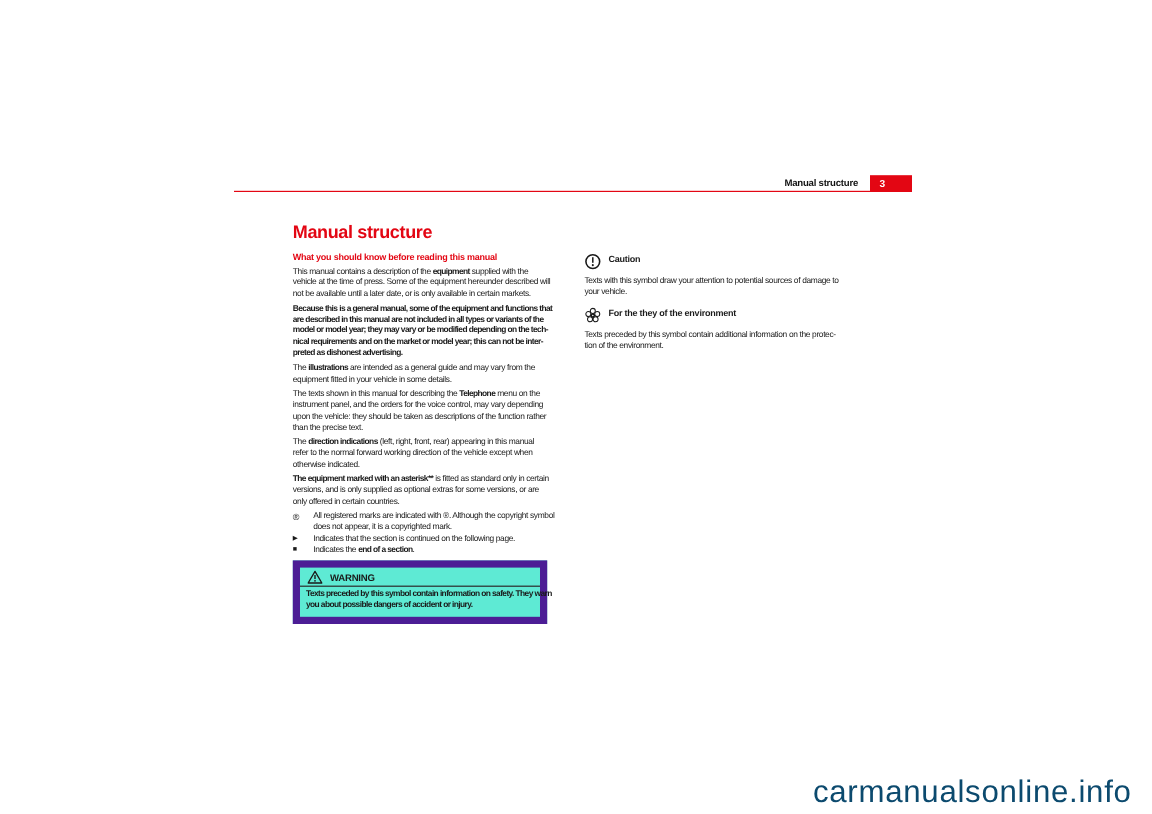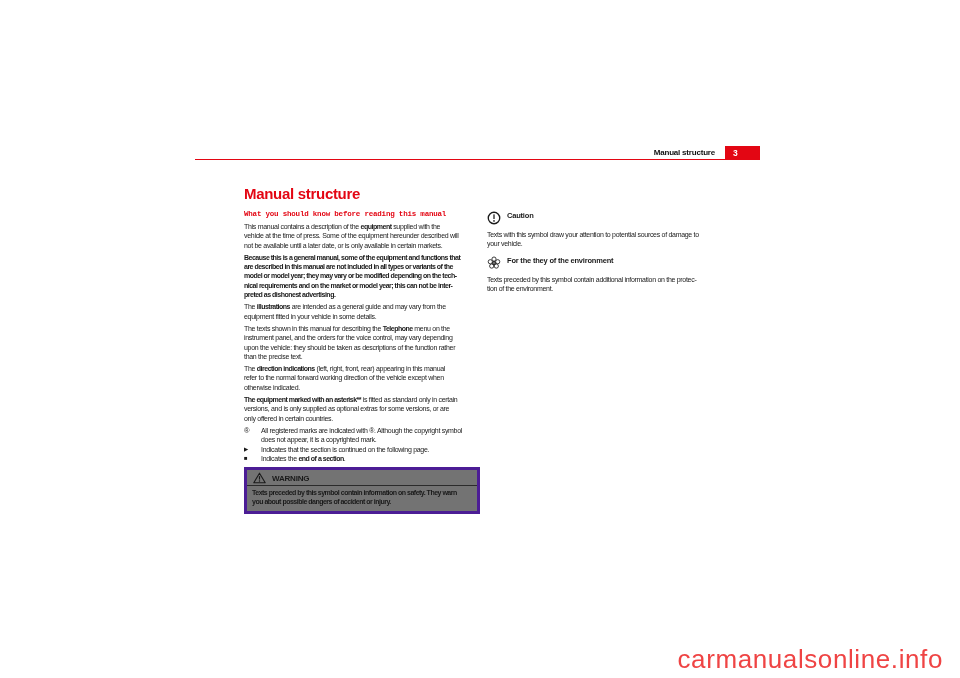--- a/index.html
+++ b/index.html
@@ -28,21 +28,21 @@
   .b    { font-weight:bold; letter-spacing:-0.5px; }
 
   
   .bullet { display:flex; }
   .bullet .mk { flex:none; width:17px; font-size:7px; line-height:9.3px; }
   .mk.mk-triangle { font-size:5.5px; }
   .mk.mk-square   { font-size:6px; }
   .mk.mk-registered { font-size:7.5px; }
 
   
-  .warn-box { margin-top:4px; width:236px; border:3px solid #4c1d95; background:#737373; }
+  .warn-box { margin-top:4px; width:212px; border:6px solid #4c1d95; background:#5eead4; }
   .warn-hdr { display:flex; align-items:center; gap:6px; padding:2px 6px 1px 6px;
               border-bottom:1px solid #2b2b2b; }
   .warn-hdr .wtitle { font-size:8px; font-weight:bold; letter-spacing:-0.2px; }
   .warn-body { padding:2px 5px 4px 5px; }
   .warn-body .ln { letter-spacing:-0.5px; font-weight:bold; }
 
   
   .note-item { margin-bottom:7px; }
   .note-hdr  { display:flex; align-items:flex-start; gap:6px; margin-bottom:4px; height:15px; }
   .note-hdr .ntitle { font-size:7.5px; font-weight:bold; letter-spacing:-0.2px; padding-bottom:1px; }
@@ -58,21 +58,21 @@
 <body>
 
 <div class="page">
 
   <div class="hdr-title">Manual structure</div>
   <div class="hdr-rule" id="hdr-rule" style="background: rgb(227, 6, 19);"></div>
   <div class="hdr-box" id="hdr-box" style="background: rgb(227, 6, 19);">3</div>
 
   <div class="col-left">
     <div class="art-title" id="art-title" style="color: rgb(227, 6, 19);">Manual structure</div>
-    <div class="art-sub" id="art-sub" style="color: rgb(227, 6, 19); font-family: Liberation Mono, monospace;">What you should know before reading this manual</div>
+    <div class="art-sub" id="art-sub" style="color: rgb(227, 6, 19);">What you should know before reading this manual</div>
 
     <div id="paragraphs">
         <div class="para">
           <div class="ln"><span>This manual contains a description of the </span><span class="b">equipment</span><span> supplied with the</span></div>
           <div class="ln"><span>vehicle at the time of press. Some of the equipment hereunder described will</span></div>
           <div class="ln"><span>not be available until a later date, or is only available in certain markets.</span></div>
         </div>
         <div class="para">
           <div class="ln"><span class="b">Because this is a general manual, some of the equipment and functions that</span></div>
           <div class="ln"><span class="b">are described in this manual are not included in all types or variants of the</span></div>
@@ -171,15 +171,15 @@
               <circle cx="10" cy="10" r="0.9" fill="#ffffff"></circle>
             </svg>
           </span>
           <span class="ntitle">For the they of the environment</span>
         </div>
         <div class="ln"><span>Texts preceded by this symbol contain additional information on the protec-</span></div>
         <div class="ln"><span>tion of the environment.</span></div>
       </div>
     </div>
 
-  <div class="watermark" style="color: #ef4444;">carmanualsonline.info</div>
+  <div class="watermark" style="color: #0c4a6e;">carmanualsonline.info</div>
 
 </div>
 
 </body></html>

